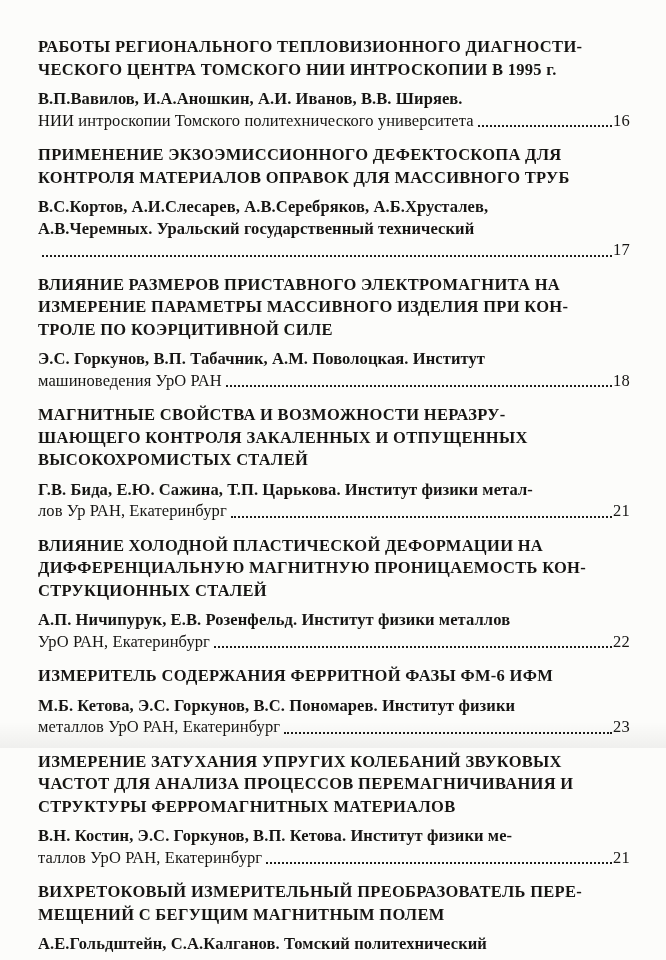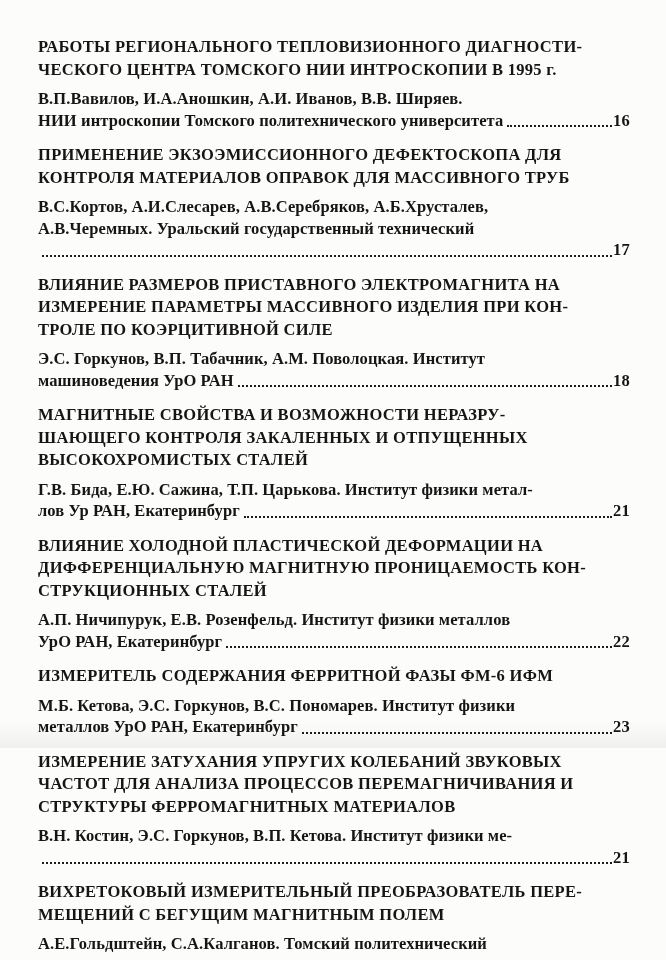--- a/index.html
+++ b/index.html
@@ -45,21 +45,21 @@
     font-weight: bold;
     font-size: 16.5px;
     line-height: 21.5px;
     letter-spacing: 0.1px;
     white-space: pre-line;
     margin-top: 7px;
   }
   .entry-lastline {
     display: flex;
     align-items: baseline;
-    font-weight: bold;
+    font-weight: normal;
     font-size: 16.5px;
     line-height: 21.5px;
   }
   .entry-tail {
     white-space: nowrap;
     letter-spacing: 0.1px;
   }
   .dot-leader {
     flex: 1 1 auto;
     align-self: flex-end;
@@ -151,20 +151,21 @@
       <span class="entry-page">23</span>
     </div>
   </div>
 
   <div class="entry">
     <div class="entry-title">ИЗМЕРЕНИЕ ЗАТУХАНИЯ УПРУГИХ КОЛЕБАНИЙ ЗВУКОВЫХ
 ЧАСТОТ ДЛЯ АНАЛИЗА ПРОЦЕССОВ ПЕРЕМАГНИЧИВАНИЯ И
 СТРУКТУРЫ ФЕРРОМАГНИТНЫХ МАТЕРИАЛОВ</div>
     <div class="entry-authors">В.Н. Костин, Э.С. Горкунов, В.П. Кетова. Институт физики ме-</div>
     <div class="entry-lastline">
+      <span class="entry-tail">таллов УрО РАН, Екатеринбург</span>
       <span class="dot-leader"></span>
       <span class="entry-page">21</span>
     </div>
   </div>
 
   <div class="entry">
     <div class="entry-title">ВИХРЕТОКОВЫЙ ИЗМЕРИТЕЛЬНЫЙ ПРЕОБРАЗОВАТЕЛЬ ПЕРЕ-
 МЕЩЕНИЙ С БЕГУЩИМ МАГНИТНЫМ ПОЛЕМ</div>
     <div class="entry-authors">А.Е.Гольдштейн, С.А.Калганов. Томский политехнический</div>
     <div class="entry-lastline">

